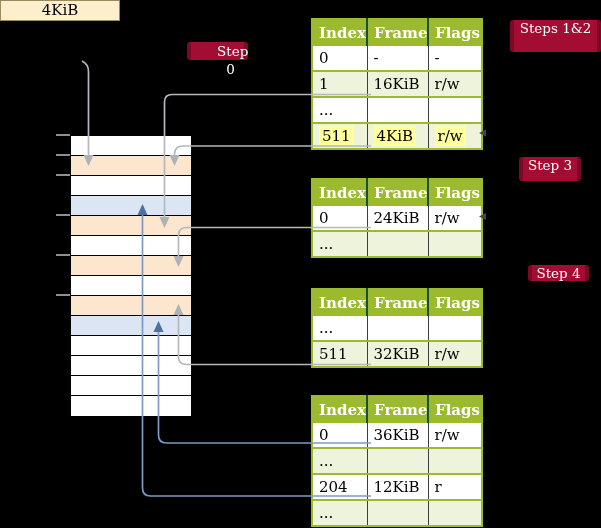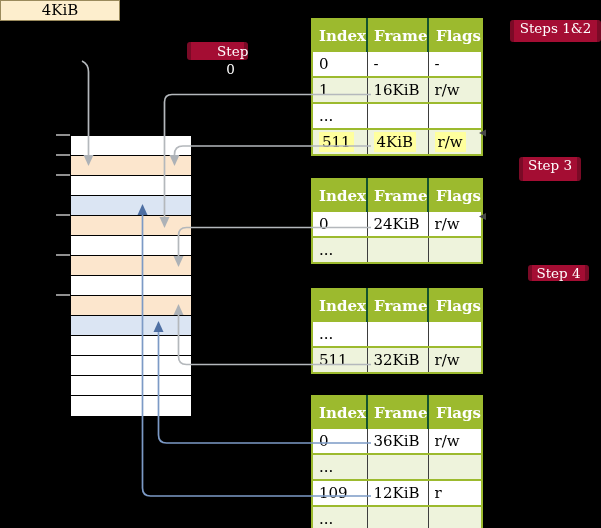--- a/index.html
+++ b/index.html
@@ -17,21 +17,21 @@
   }
 
   
   .badge {
     position: absolute; background: #a40d33; color: #fff;
     border-left: 4px solid #7a0a26; border-right: 4px solid #7a0a26;
     border-radius: 3px; box-sizing: border-box;
     font-size: 13.5px; text-align: center;
   }
   .badge.b0 { left: 187px; top: 42px;  width: 61px; height: 18px; line-height: 18px; padding-left: 26px; }
-  .badge.b12{ left: 510px; top: 20px;  width: 91px; height: 22px; line-height: 17px; }
+  .badge.b12{ left: 510px; top: 20px;  width: 91px; height: 32px; line-height: 17px; }
   .badge.b3 { left: 519px; top: 157px; width: 62px; height: 24px; line-height: 17px; }
   .badge.b4 { left: 528px; top: 265px; width: 61px; height: 16px; line-height: 16px; }
 
   
   .memstrip {
     position: absolute; left: 70px; top: 135px; width: 120px;
     border: 1px solid #000; box-sizing: content-box;
   }
   .memrow { height: 19px; border-bottom: 1px solid #000; background: #fff; }
   .memrow:last-child { border-bottom: none; height: 20px; }
@@ -49,21 +49,21 @@
     border-collapse: collapse; border: 2px solid #9cba2e;
     background: #fff; table-layout: fixed;
   }
   table.pt.t1 { top: 18px; }
   table.pt.t2 { top: 178px; }
   table.pt.t3 { top: 288px; }
   table.pt.t4 { top: 395px; }
   .pt col.c1 { width: 55px; } .pt col.c2 { width: 61px; } .pt col.c3 { width: 54px; }
   .pt th {
     background: #9cba2e; color: #fff; font-weight: bold; font-size: 15px;
-    height: 32px; padding: 2px 0 0 6px; text-align: right; box-sizing: border-box;
+    height: 26px; padding: 2px 0 0 6px; text-align: left; box-sizing: border-box;
   }
   .pt th + th { border-left: 2px solid #14532d; }
   .pt td {
     font-size: 15px; color: #000; height: 26px; padding: 0 0 0 6px;
     border-top: 2px solid #9cba2e; box-sizing: border-box; white-space: nowrap;
   }
   .pt td + td { border-left: 1px solid #3d3d3d; }
   .pt tr.shaded td { background: #eef3dc; }
   .hl { background: #ffff9e; padding: 1px 3px; }
 
@@ -214,21 +214,21 @@
       <td>0</td>
       <td>36KiB</td>
       <td>r/w</td>
     </tr>
     <tr class="shaded">
       <td>...</td>
       <td></td>
       <td></td>
     </tr>
     <tr>
-      <td>109</td>
+      <td>204</td>
       <td>12KiB</td>
       <td>r</td>
     </tr>
     <tr class="shaded">
       <td>...</td>
       <td></td>
       <td></td>
     </tr>
   </tbody>
     </table>

